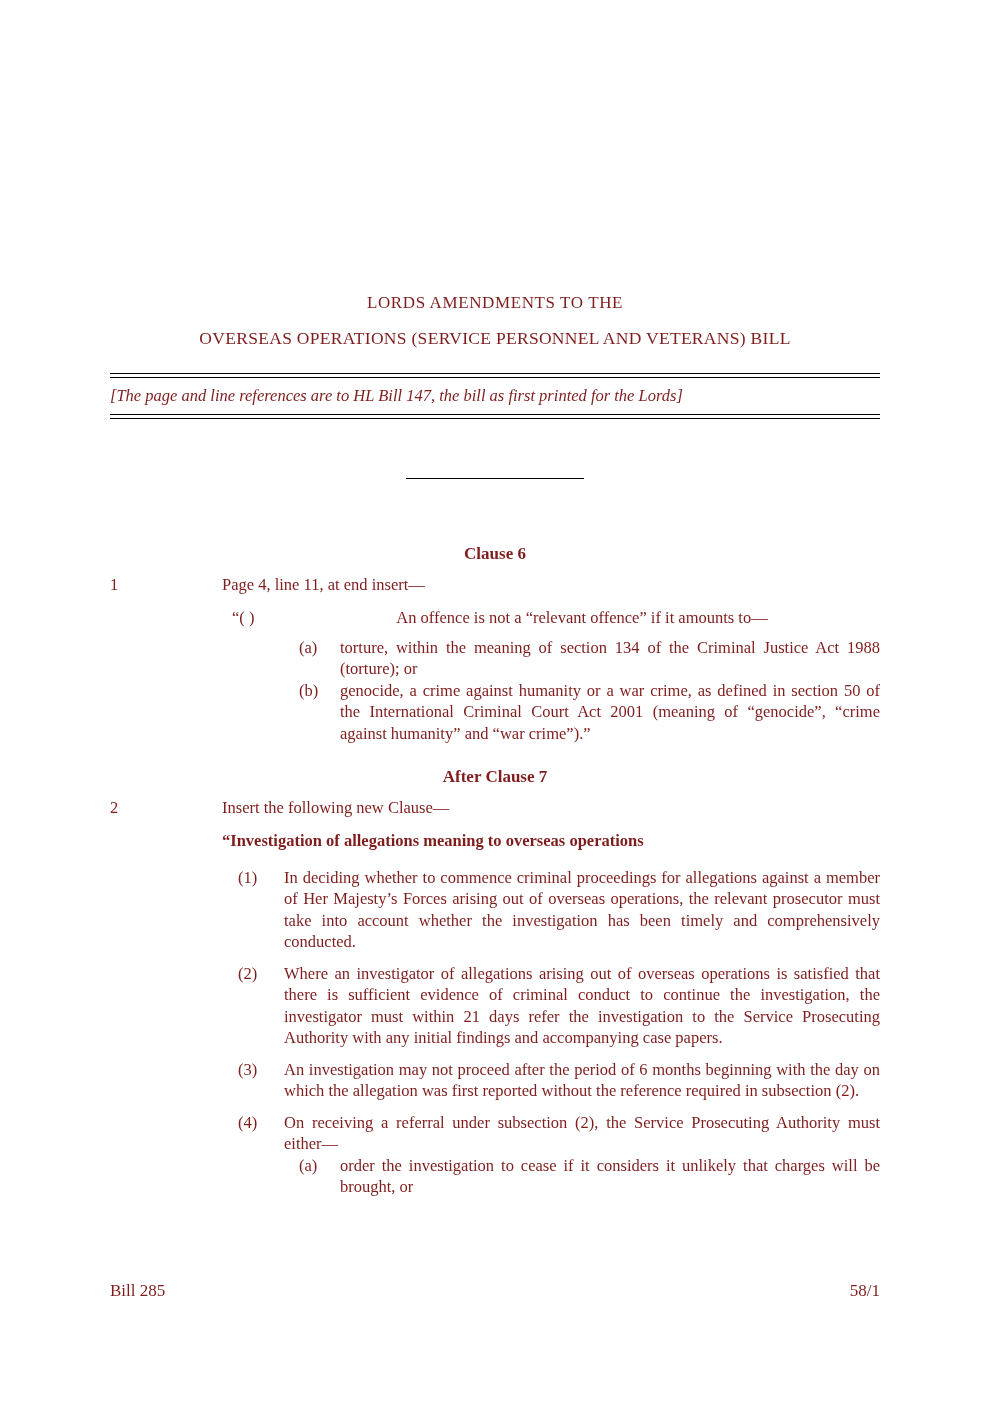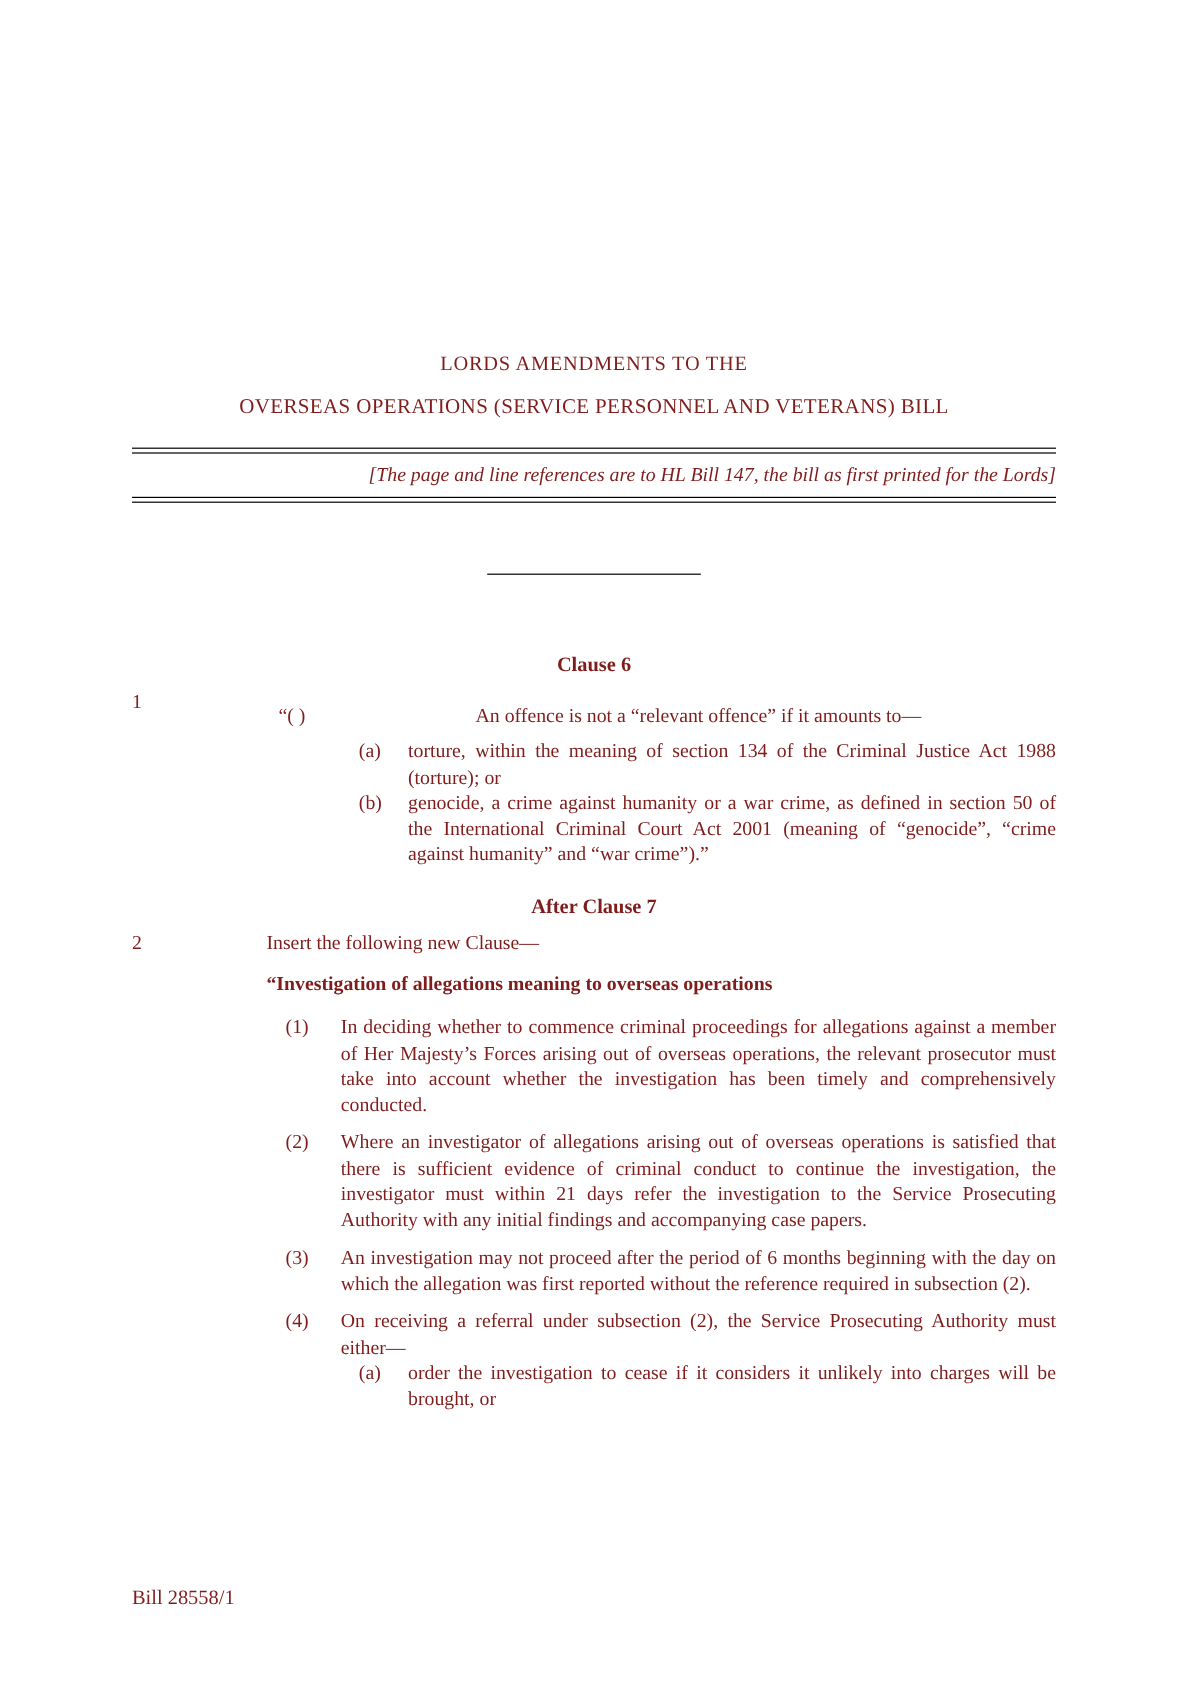--- a/index.html
+++ b/index.html
@@ -34,21 +34,21 @@
   }
 
   .ref-box { margin-top: 24px; }
   .dbl-rule {
     height: 5px;
     border-top: 1px solid #000;
     border-bottom: 1px solid #000;
   }
   .ref-text {
     padding: 7px 0 8px 0;
-    text-align: right;
+    text-align: left;
     font-style: italic;
     font-size: 16.5px;
     line-height: 21px;
   }
 
   .short-rule {
     width: 178px;
     margin: 59px auto 0 auto;
     border-top: 1.5px solid #000;
   }
@@ -80,24 +80,25 @@
   .nc-title { margin-top: 12px; font-weight: bold; }
 
   .subsection { display: flex; }
   .subsection.gap-lg { margin-top: 15px; }
   .subsection.gap { margin-top: 10px; }
   .ss-marker { width: 62px; padding-left: 16px; flex-shrink: 0; }
   .ss-text { flex: 1; text-align: justify; }
 
   .footer {
     position: absolute;
-    top: 1321px;
+    top: 1280px;
     left: 110px;
     right: 111px;
     display: flex;
+    justify-content: space-between;
     font-size: 17px;
     line-height: 22px;
   }
 </style>
 </head>
 <body>
 
 <div class="page">
   <div class="content">
 
@@ -110,20 +111,21 @@
       <div class="dbl-rule"></div>
     </div>
 
     <div class="short-rule"></div>
 
     <div class="clause-heading first">Clause 6</div>
 
     <div class="amendment">
       <div class="amend-num">1</div>
       <div class="amend-body">
+        <div class="lead">Page 4, line 11, at end insert—</div>
 
         <div class="q-row">
           <div class="q-marker">“( )</div>
           <div class="q-text">An offence is not a “relevant offence” if it amounts to—</div>
         </div>
 
         <div class="items">
           <div class="item">
             <div class="item-marker">(a)</div>
             <div class="item-text">torture, within the meaning of section 134 of the Criminal Justice Act 1988 (torture); or</div>
@@ -161,21 +163,21 @@
         </div>
 
         <div class="subsection gap">
           <div class="ss-marker">(4)</div>
           <div class="ss-text">On receiving a referral under subsection (2), the Service Prosecuting Authority must either—</div>
         </div>
 
         <div class="items" style="margin-top:0;">
           <div class="item">
             <div class="item-marker">(a)</div>
-            <div class="item-text">order the investigation to cease if it considers it unlikely into charges will be brought, or</div>
+            <div class="item-text">order the investigation to cease if it considers it unlikely that charges will be brought, or</div>
           </div>
         </div>
       </div>
     </div>
 
   </div>
 
   <div class="footer">
     <div>Bill 285</div>
     <div>58/1</div>

